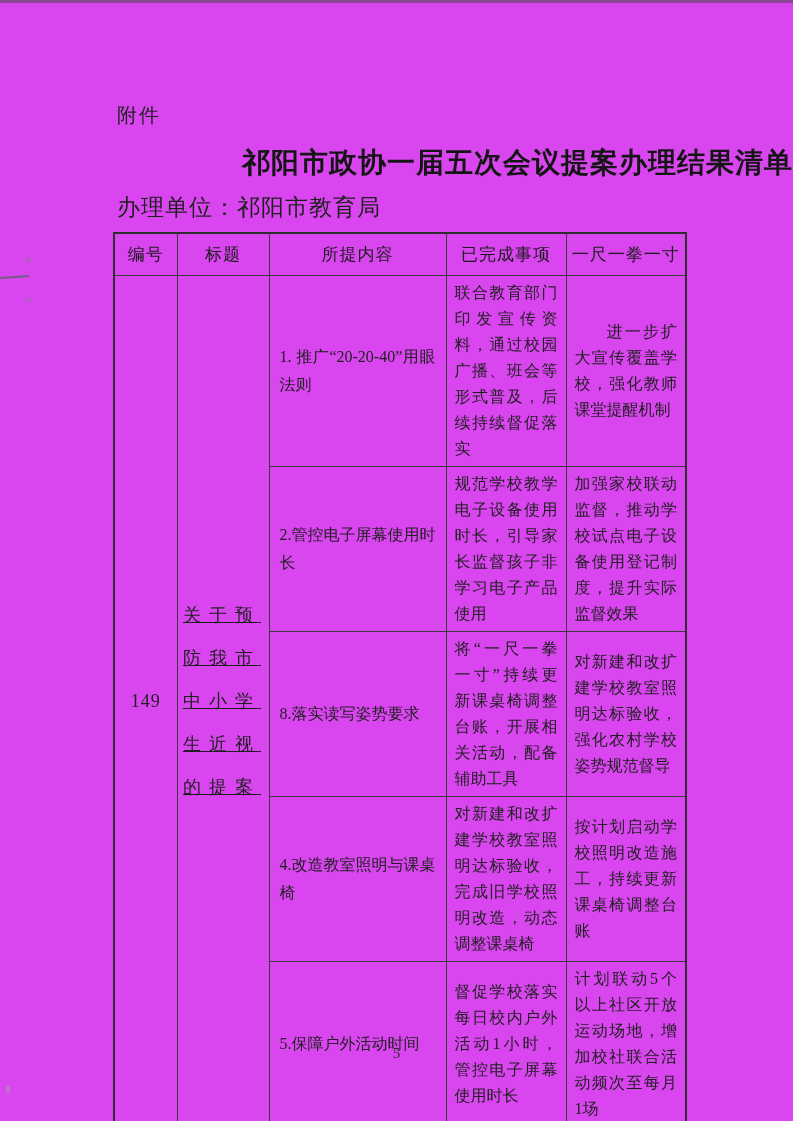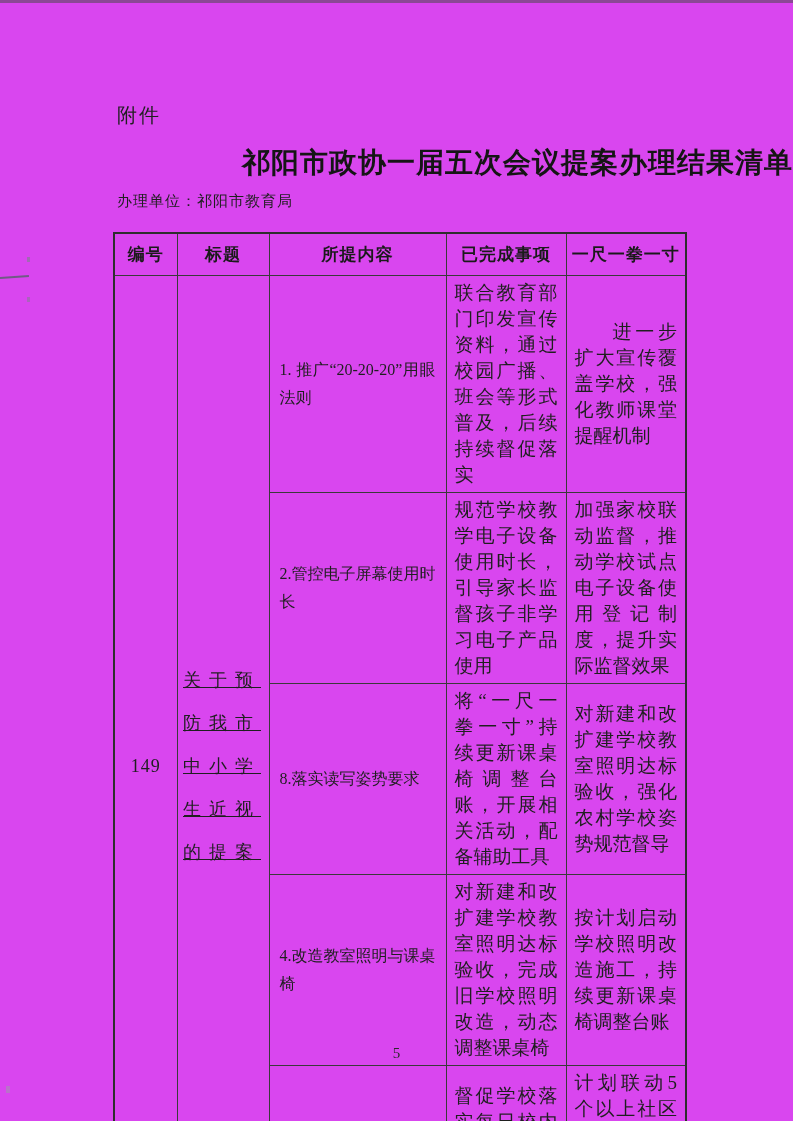--- a/index.html
+++ b/index.html
@@ -33,39 +33,39 @@
     font-size:20px;letter-spacing:2px;
   }
   .doc-title{
     position:absolute;left:0;top:144px;width:793px;
     text-align:right;
     font-size:28px;font-weight:700;letter-spacing:1px;
     color:#151515;
   }
   .unit-line{
     position:absolute;left:117px;top:192px;
-    font-size:15px;letter-spacing:1px;
+    font-size:23px;letter-spacing:1px;
   }
 
   table.result-table{
     position:absolute;left:113px;top:232px;
     width:572px;
     border-collapse:collapse;
     table-layout:fixed;
     border:2px solid #2e2e2e;
   }
   .result-table th,.result-table td{
     border:1.5px solid #3a3a3a;
     vertical-align:middle;
     font-weight:400;
   }
   .result-table th{
     height:39px;
     font-family:"Liberation Sans","DejaVu Sans",sans-serif;
-    font-weight:700;
+    font-weight:400;
     font-size:17px;
     text-align:center;
     letter-spacing:1px;
     color:#1a1a1a;
   }
   col.c-no{width:63px;}
   col.c-title{width:92px;}
   col.c-content{width:177px;}
   col.c-done{width:120px;}
   col.c-push{width:120px;}
@@ -78,21 +78,21 @@
     width:80px;margin:0 auto;
     font-size:18px;letter-spacing:8px;line-height:43px;
     text-align:left;word-break:break-all;
   }
   td.content-cell{
     font-size:16px;line-height:28px;
     padding:2px 10px;
     text-align:justify;
   }
   td.done-cell,td.push-cell{
-    font-size:19px;line-height:26px;
+    font-size:16px;line-height:26px;
     padding:4px 8px;
     text-align:justify;
   }
   td.push-indent{text-indent:2em;}
   tr.r1{height:160px;}
   tr.r2{height:161px;}
   tr.r3{height:133px;}
   tr.r4{height:142px;}
   tr.r5{height:144px;}
 
@@ -134,21 +134,21 @@
         <th>已完成事项</th>
         <th>一尺一拳一寸</th>
       </tr>
     </thead>
     <tbody>
       <tr class="r1">
         <td class="no-cell" rowspan="5">149</td>
         <td class="title-cell" rowspan="5">
           <div class="title-vert">关于预防我市中小学生近视的提案</div>
         </td>
-        <td class="content-cell">1. 推广“20-20-20”用眼法则</td>
+        <td class="content-cell">1. 推广“20-20-40”用眼法则</td>
         <td class="done-cell">联合教育部门印发宣传资料，通过校园广播、班会等形式普及，后续持续督促落实</td>
         <td class="push-cell push-indent">进一步扩大宣传覆盖学校，强化教师课堂提醒机制</td>
       </tr>
       <tr class="r2">
         <td class="content-cell">2.管控电子屏幕使用时长</td>
         <td class="done-cell">规范学校教学电子设备使用时长，引导家长监督孩子非学习电子产品使用</td>
         <td class="push-cell">加强家校联动监督，推动学校试点电子设备使用登记制度，提升实际监督效果</td>
       </tr>
       <tr class="r3">
         <td class="content-cell">8.落实读写姿势要求</td>

